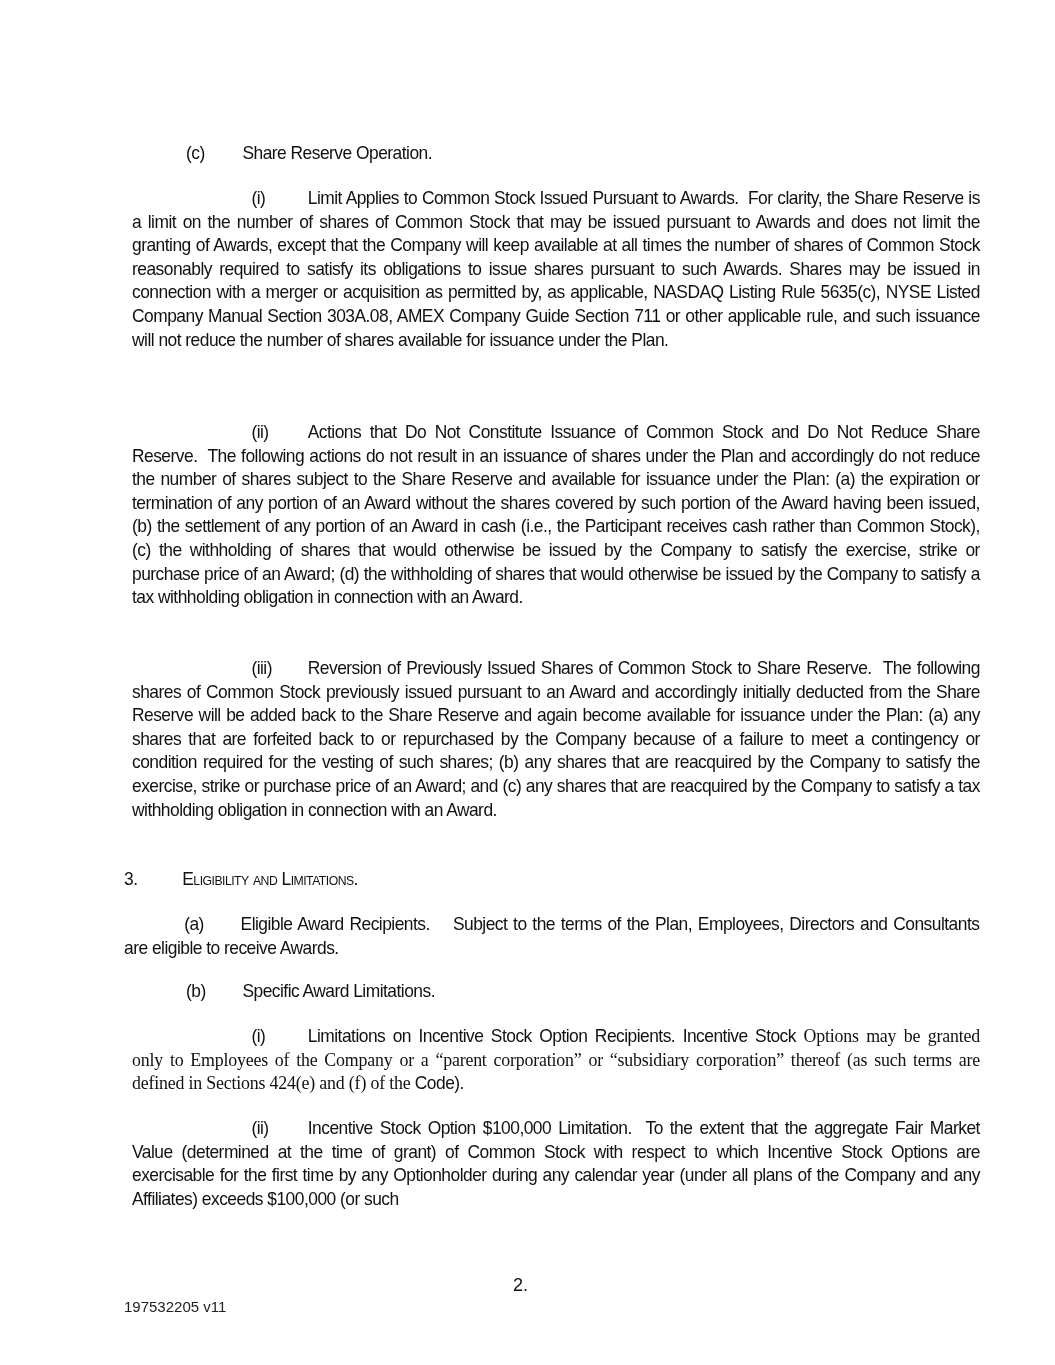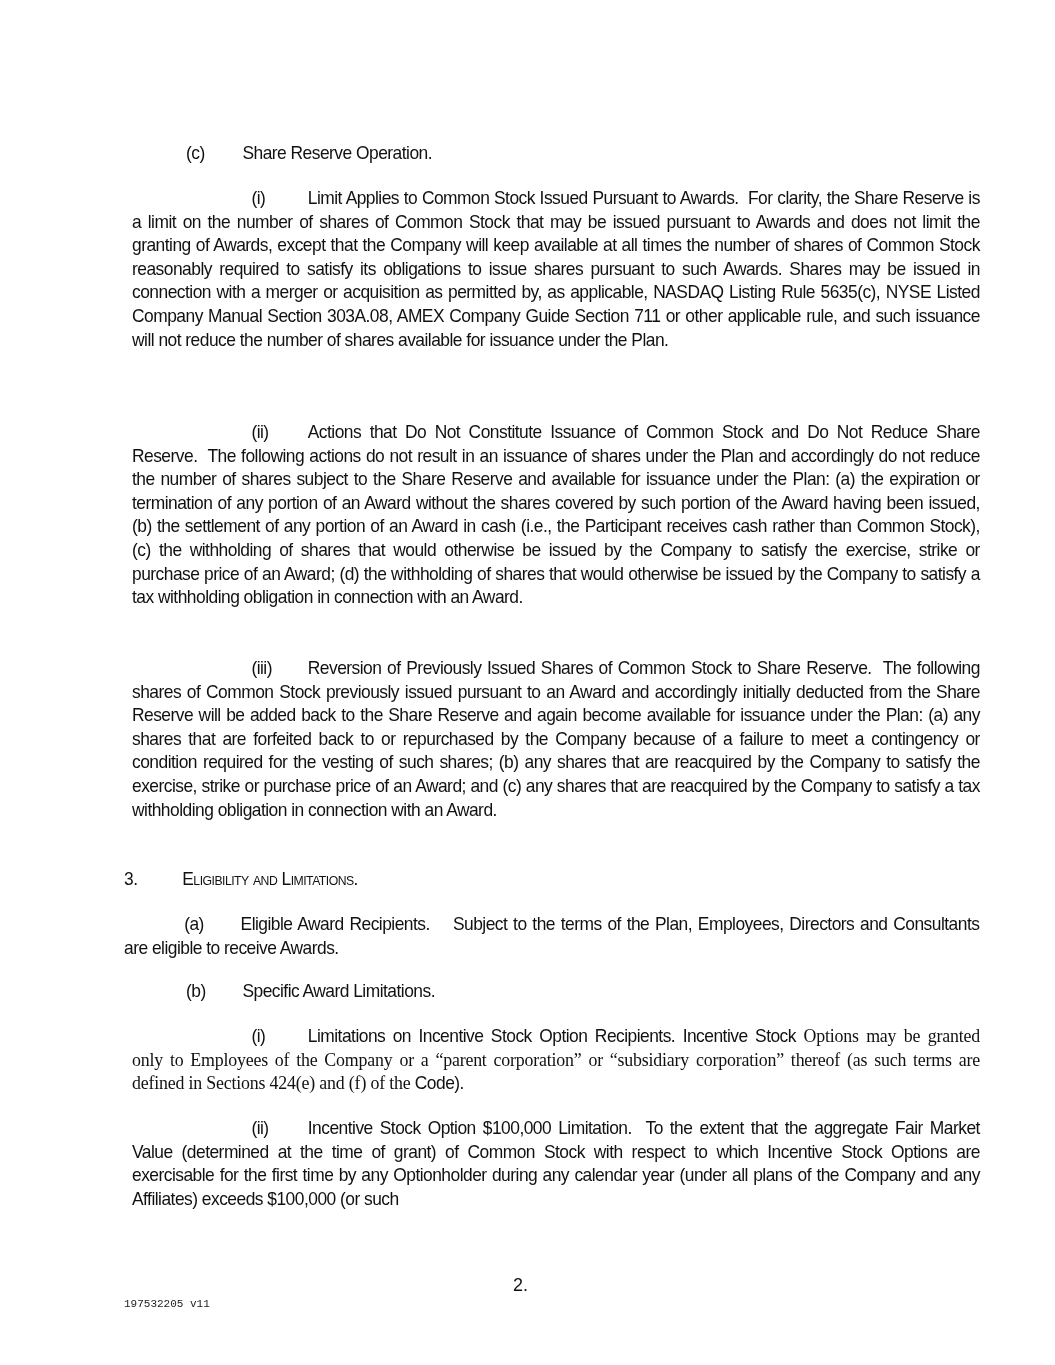--- a/index.html
+++ b/index.html
@@ -56,22 +56,22 @@
       letter-spacing: -0.2px;
       font-size: 19px;
     }
     .sc {
       font-variant: small-caps;
     }
     .footer-id {
       position: absolute;
       left: 124px;
       top: 1282px;
-      font-size: 11px;
-      font-family: Liberation Mono, monospace;
+      font-size: 15px;
+      font-family: Liberation Sans, sans-serif;
       color: #222;
     }
     .page-num {
       position: absolute;
       left: 513px;
       top: 1259px;
       font-size: 18px;
       font-family: "Liberation Sans", sans-serif;
     }
   </style>

